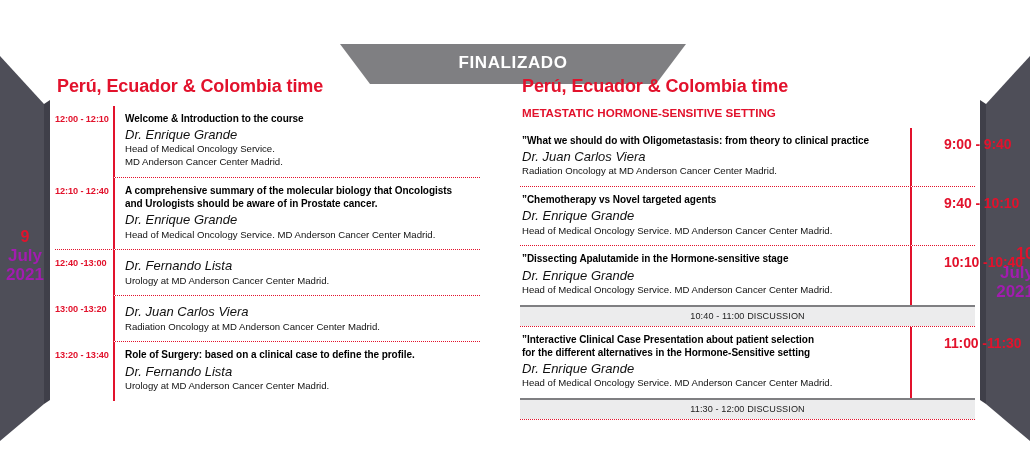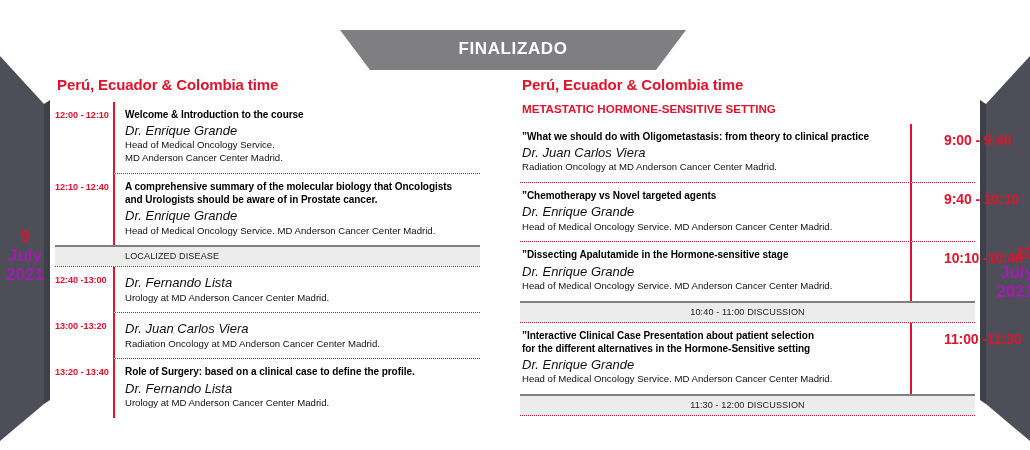--- a/index.html
+++ b/index.html
@@ -47,21 +47,21 @@
   }
   #tab-left  { left: 0px; }
   #tab-left .date-tab-text { left: 0px; top: 228px; }
   #tab-right { left: 980px; }
   #tab-right .date-tab-text { left: 4px; top: 245px; text-align: right; }
 
   
   #banner {
     position: absolute;
     left: 340px;
-    top: 30px;
+    top: 44px;
     width: 346px;
     height: 40px;
   }
   #banner svg { display:block; position:absolute; left:0; top:0; }
   #banner .banner-label {
     position: absolute;
     left: 0; top: 9px;
     width: 346px;
     text-align: center;
     font-size: 17px;
@@ -72,21 +72,21 @@
 
   
   .column {
     position: absolute;
     top: 76px;
   }
   #col-left  { left: 55px;  width: 425px; }
   #col-right { left: 520px; width: 455px; }
 
   .tz-header {
-    font-size: 15px;
+    font-size: 18px;
     font-weight: bold;
     color: #e2122c;
     letter-spacing: -0.1px;
     margin: 0 0 9px 0;
     padding-left: 2px;
   }
   .section-header {
     font-size: 11.6px;
     font-weight: bold;
     color: #e2122c;
@@ -242,21 +242,20 @@
       <div class="time">12:10 - 12:40</div>
       <div class="bar"></div>
       <div class="body">
         <div class="stitle">A comprehensive summary of the molecular biology that Oncologists</div>
         <div class="stitle">and Urologists should be aware of in Prostate cancer.</div>
         <div class="sspeaker">Dr. Enrique Grande</div>
         <div class="saffil">Head of Medical Oncology Service. MD Anderson Cancer Center Madrid.</div>
       </div>
     </div>
 
-    <div class="band left-band">LOCALIZED DISEASE</div>
     <div class="dotted full"></div>
 
     <div class="srow">
       <div class="time">12:40 -13:00</div>
       <div class="bar"></div>
       <div class="body">
         <div class="sspeaker">Dr. Fernando Lista</div>
         <div class="saffil">Urology at MD Anderson Cancer Center Madrid.</div>
       </div>
     </div>

